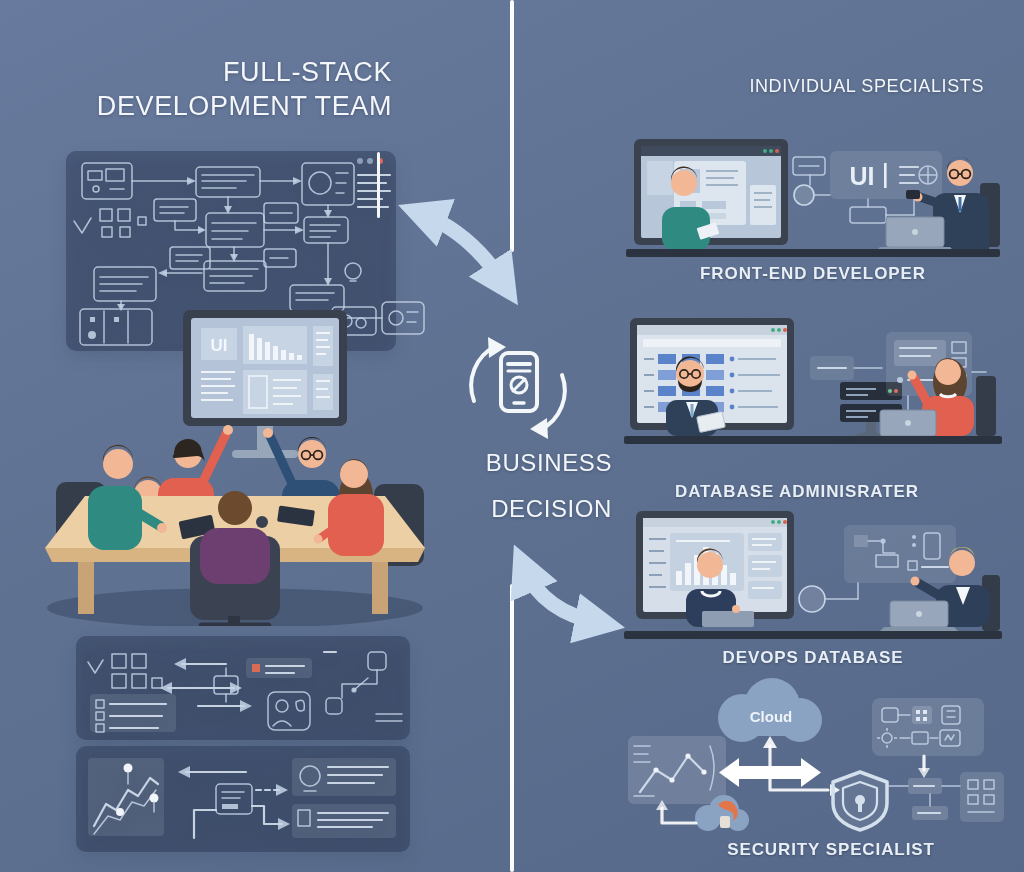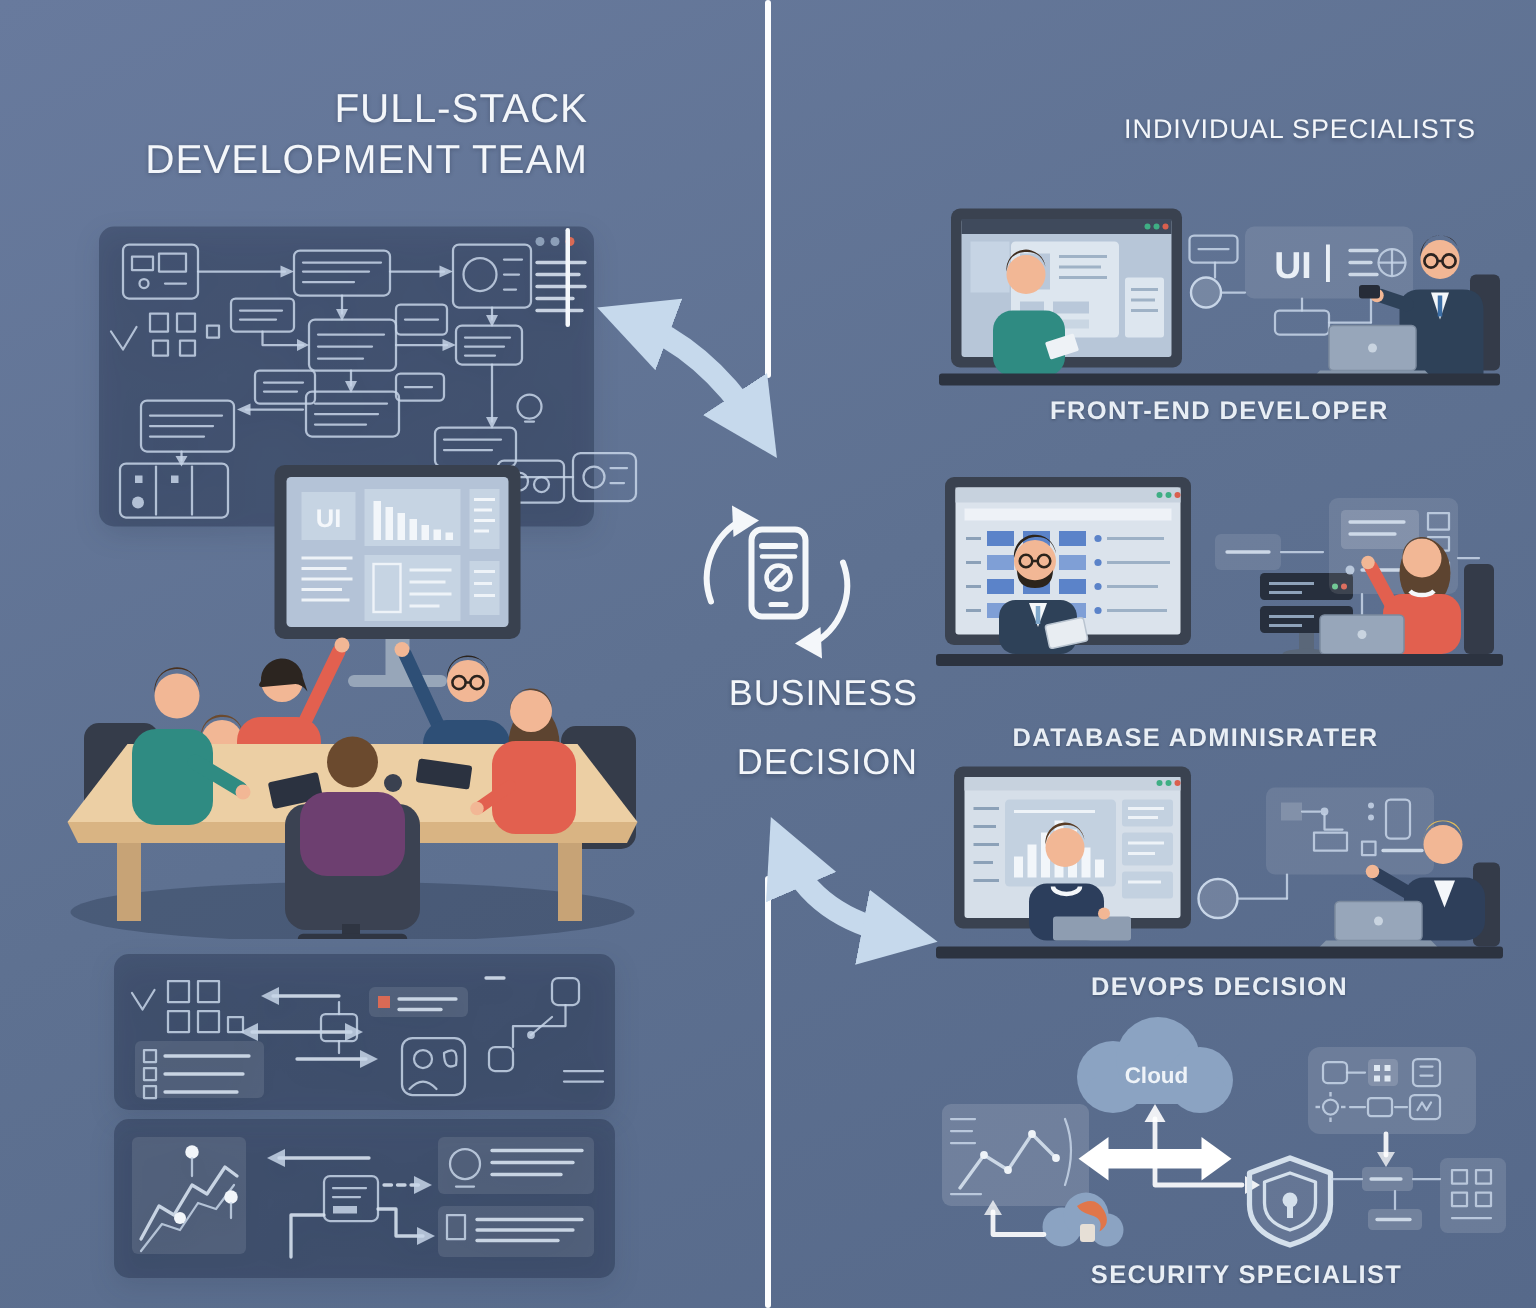--- a/index.html
+++ b/index.html
@@ -40,21 +40,21 @@
 
   <div class="divider" style="top:0;height:252px;"></div>
   <div class="divider" style="top:584px;height:288px;"></div>
 
   <div class="abs title title-left">FULL-STACK DEVELOPMENT TEAM</div>
   <div class="abs title title-right">INDIVIDUAL SPECIALISTS</div>
   <div class="abs title center-label">BUSINESS DECISION</div>
 
   <div class="spec-label" style="left:618px;top:264px;">FRONT-END DEVELOPER</div>
   <div class="spec-label" style="left:602px;top:456px;margin-top:26px;">DATABASE ADMINISRATER</div>
-  <div class="spec-label" style="left:618px;top:648px;">DEVOPS DECISION</div>
+  <div class="spec-label" style="left:618px;top:648px;">DEVOPS DATABASE</div>
   <div class="spec-label" style="left:636px;top:840px;">SECURITY SPECIALIST</div>
 
   <svg class="abs shadowed" style="left:66px;top:150px;" width="330" height="202" viewBox="0 0 330 200">
     <rect class="panelbg" x="0" y="0" width="330" height="200" rx="10"></rect>
     <g>
       <rect class="la" x="16" y="12" width="50" height="36" rx="4"></rect>
       <rect class="la" x="22" y="20" width="14" height="9"></rect>
         <rect class="la" x="40" y="18" width="18" height="12"></rect>
       <circle class="la" cx="30" cy="38" r="3"></circle>
         <line class="la" x1="44" y1="38" x2="58" y2="38"></line>

